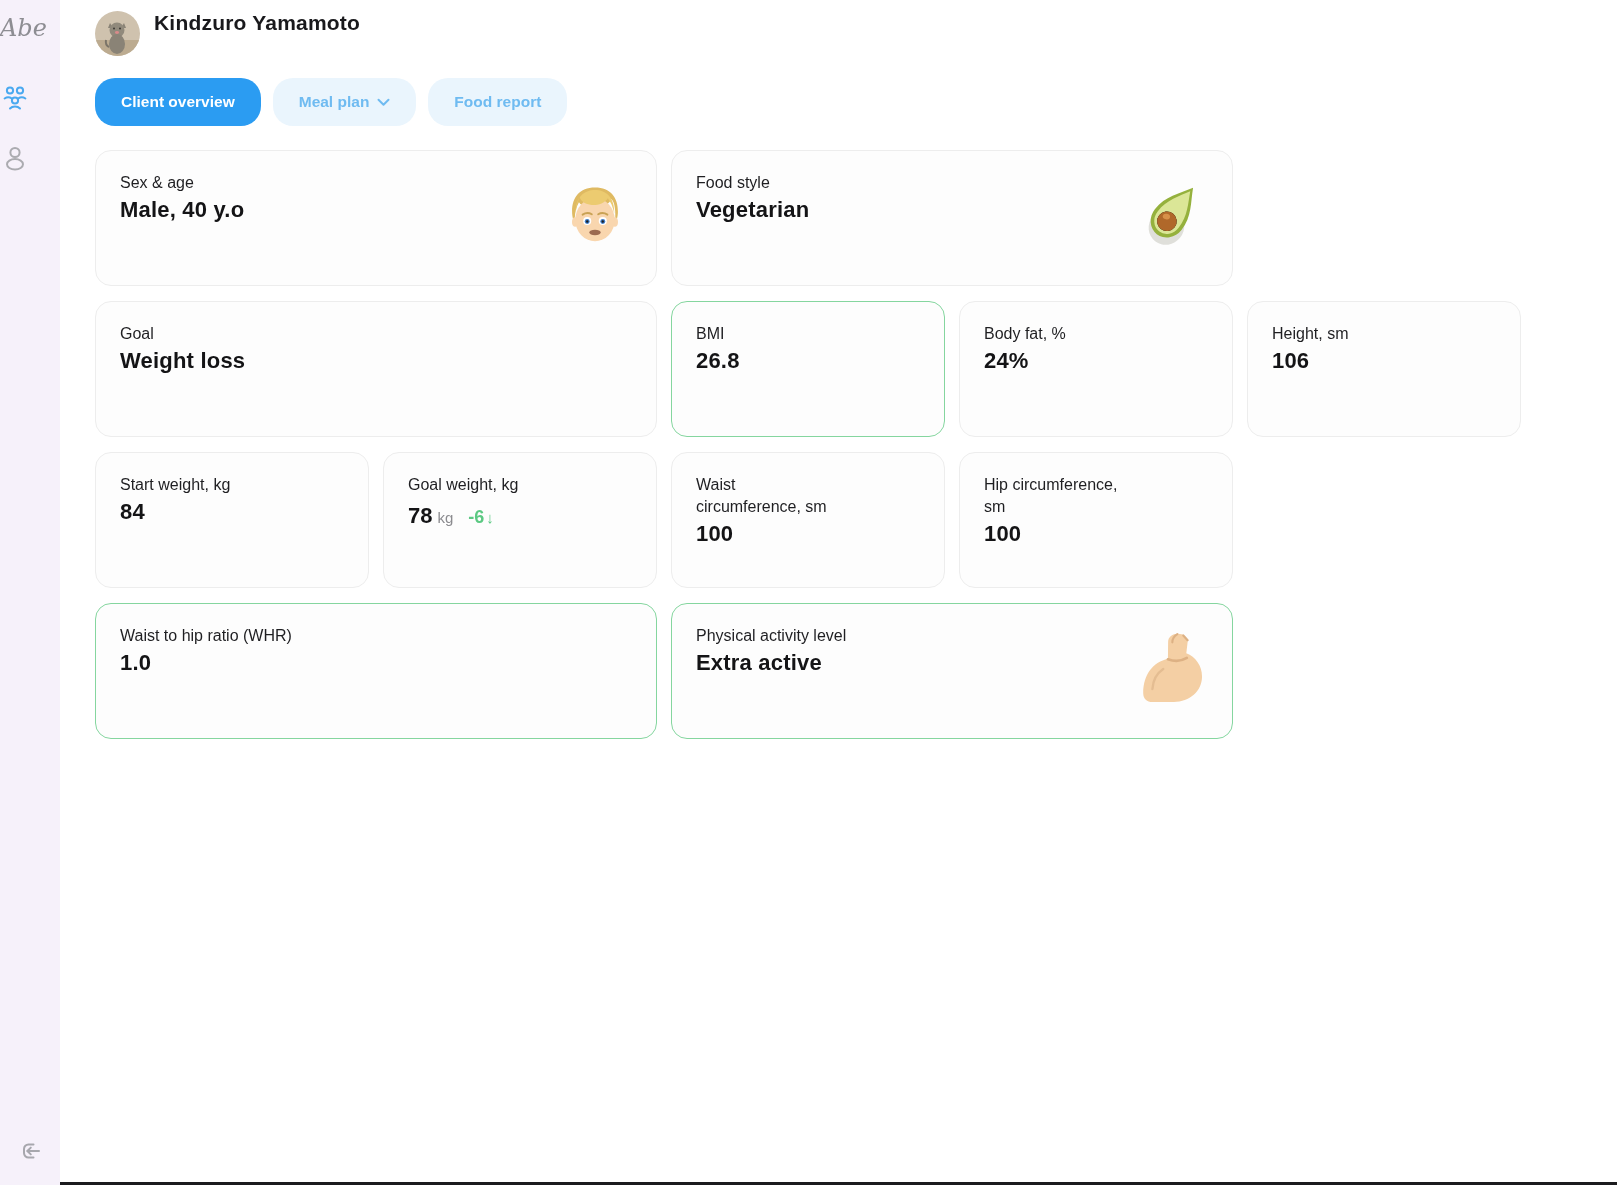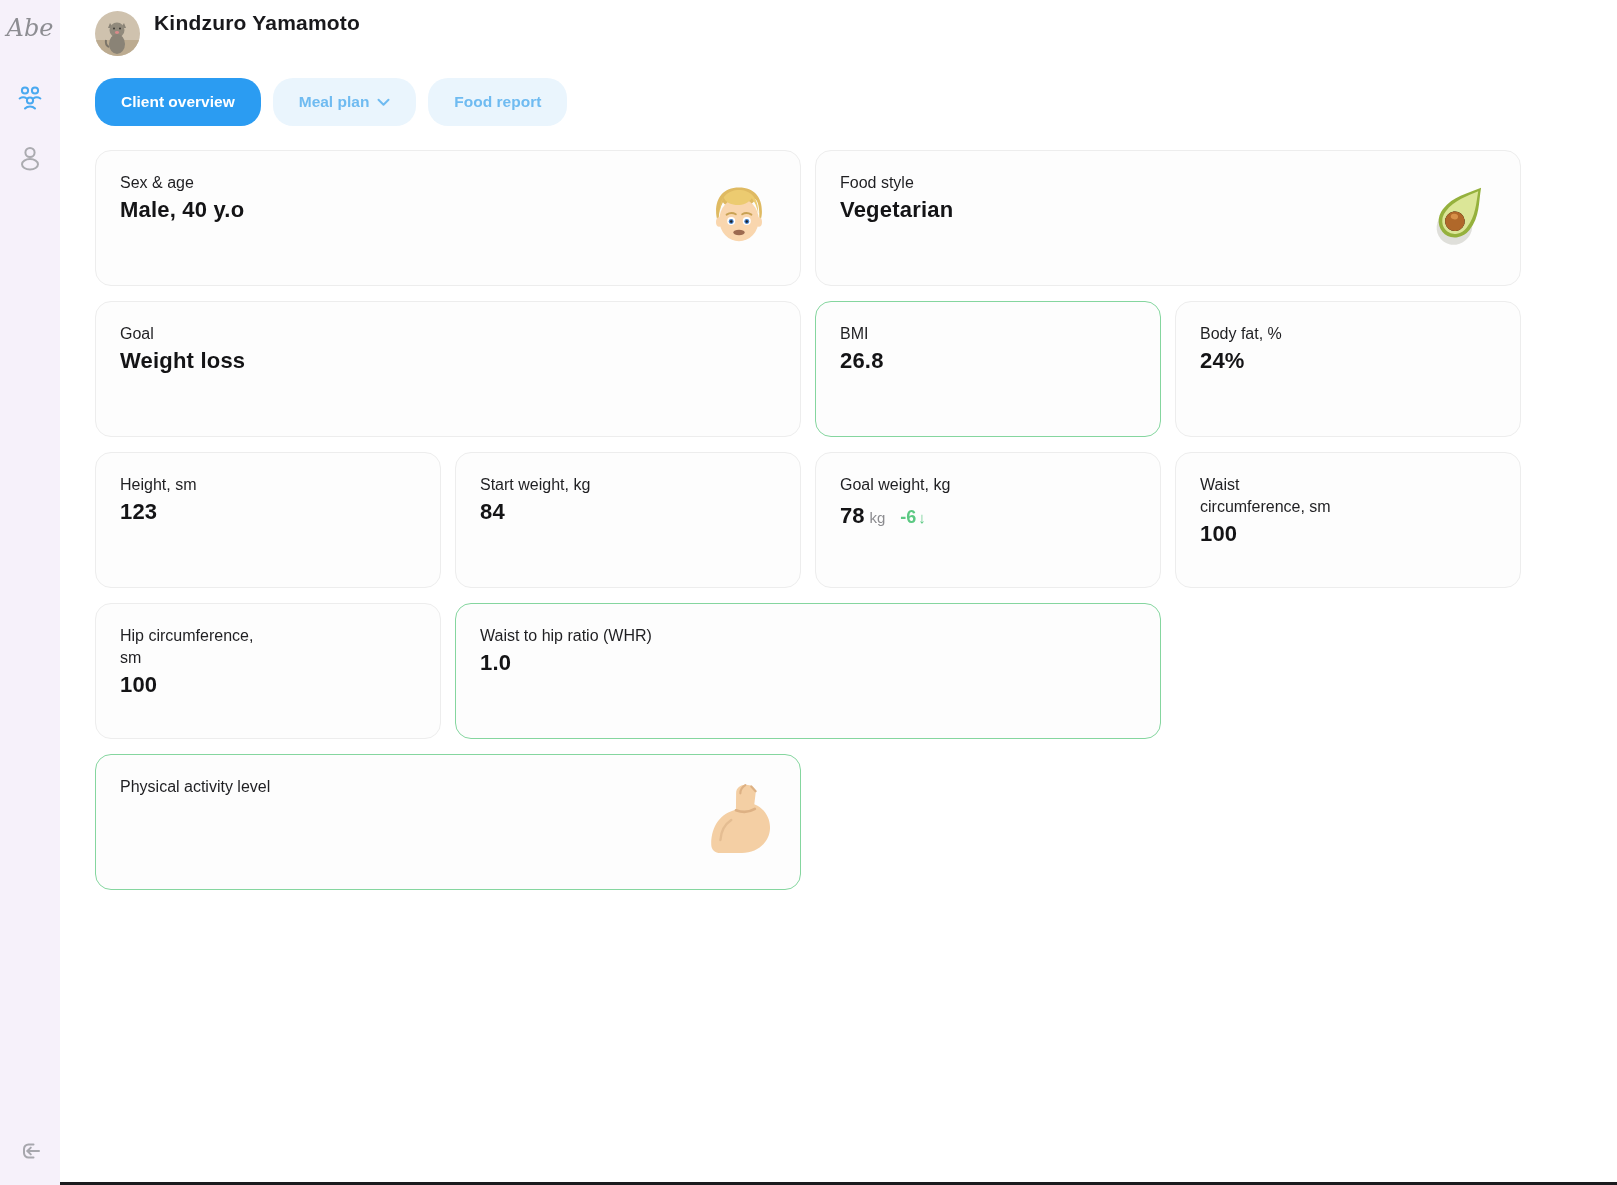--- a/index.html
+++ b/index.html
@@ -7,21 +7,21 @@
   body {
     font-family:"Liberation Sans", sans-serif;
     background:#ffffff;
     color:#1b1b1b;
     display:flex;
   }
   
   .sidebar {
     width:60px; height:1185px;
     background:#f6f1fa;
-    display:flex; flex-direction:column; align-items:center;
+    display:flex; flex-direction:column; align-items:flex-start;
     padding:12px 0 18px 0;
     flex-shrink:0;
     position:relative;
   }
   .logo {
     font-family:"DejaVu Serif", serif;
     font-style:italic;
     font-size:24px;
     color:#8d8d92;
     line-height:1;
@@ -47,21 +47,21 @@
     font-family:"Liberation Sans", sans-serif;
     font-size:15.5px; font-weight:600;
     background:#eaf5fd; color:#6fbbf1;
   }
   .tab.active { background:#2b9cf2; color:#ffffff; }
 
   
   .grid {
     margin-top:24px;
     display:grid;
-    grid-template-columns:repeat(4, 1fr);
+    grid-template-columns:repeat(5, 1fr);
     grid-auto-rows:136px;
     gap:15px 14px;
     width:1426px;
   }
   .card {
     position:relative;
     background:#fdfdfd;
     border:1px solid #ededed;
     border-radius:16px;
     padding:21px 24px;
@@ -214,21 +214,21 @@
       <div class="card-value">26.8</div>
     </div>
 
     <div class="card">
       <div class="card-label">Body fat, %</div>
       <div class="card-value">24%</div>
     </div>
 
     <div class="card">
       <div class="card-label">Height, sm</div>
-      <div class="card-value">123</div>
+      <div class="card-value">106</div>
     </div>
 
     <div class="card">
       <div class="card-label">Start weight, kg</div>
       <div class="card-value">84</div>
     </div>
 
     <div class="card">
       <div class="card-label">Goal weight, kg</div>
       <div class="value-row">
@@ -250,20 +250,21 @@
       <div class="card-value">100</div>
     </div>
 
     <div class="card green span2">
       <div class="card-label">Waist to hip ratio (WHR)</div>
       <div class="card-value">1.0</div>
     </div>
 
     <div class="card green span2">
       <div class="card-label">Physical activity level</div>
+      <div class="card-value">Extra active</div>
       <span class="card-emoji emoji-bicep">
         <svg width="78" height="78" viewBox="0 0 72 72">
           <path d="M31.5 11 c0 -4.5 4 -7.5 9 -7.5 c5 0 9 3 9 7.5 l-1.2 10.5 c8.5 3.2 14.5 11.5 14.5 21.5 c0 13.5 -11.5 23.5 -26 23.5 H17 c-5 0 -8.5 -3.2 -8.5 -8.2 c0 -17.5 9.5 -28.8 22.8 -31.8 l0.2 -15.5 z" fill="#f4cfa4"></path>
           <path d="M31.3 27 c6 2.2 12.5 1.8 17.5 -1.2" stroke="#ddb184" stroke-width="2.4" fill="none" stroke-linecap="round"></path>
           <path d="M40 3.8 c-3 1.8 -4.6 4.4 -4.6 7.6" stroke="#ddb184" stroke-width="2" fill="none" stroke-linecap="round"></path>
           <path d="M45.5 5 l4 4.5" stroke="#ddb184" stroke-width="2" fill="none" stroke-linecap="round"></path>
           <path d="M27 36 c-6 4 -9.5 10.5 -10 18.5" stroke="#e4bd92" stroke-width="2.2" fill="none" stroke-linecap="round"></path>
         </svg>
       </span>
     </div>

